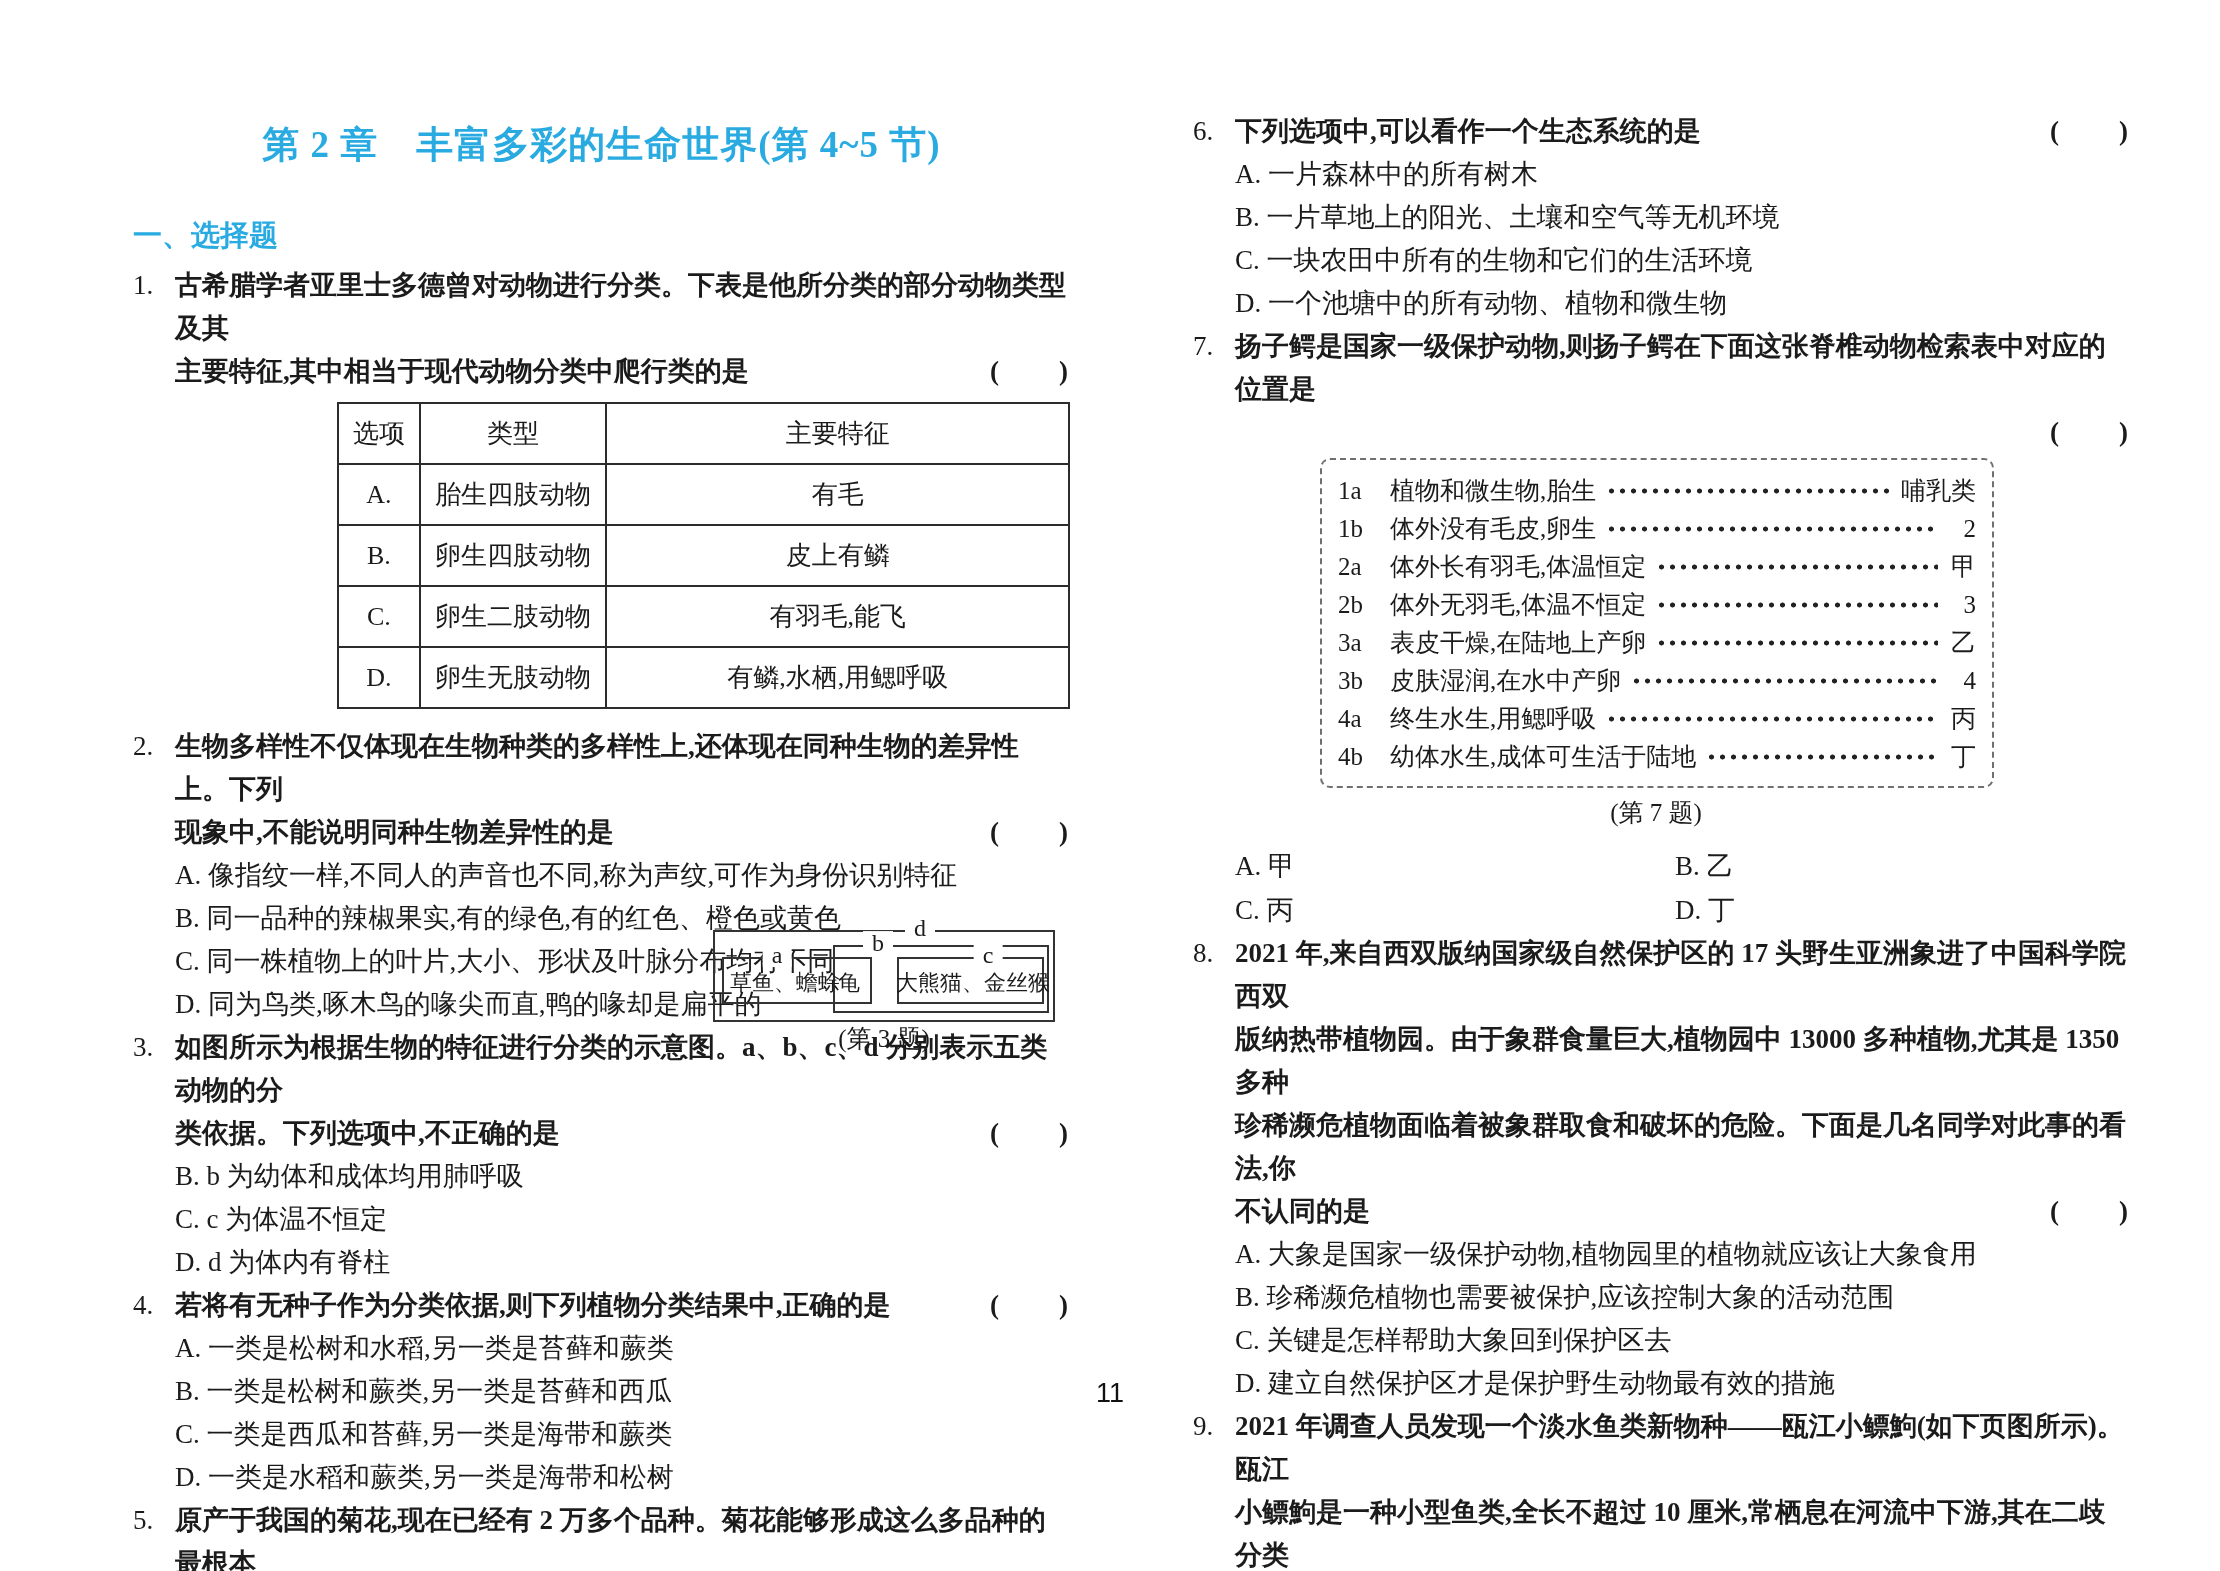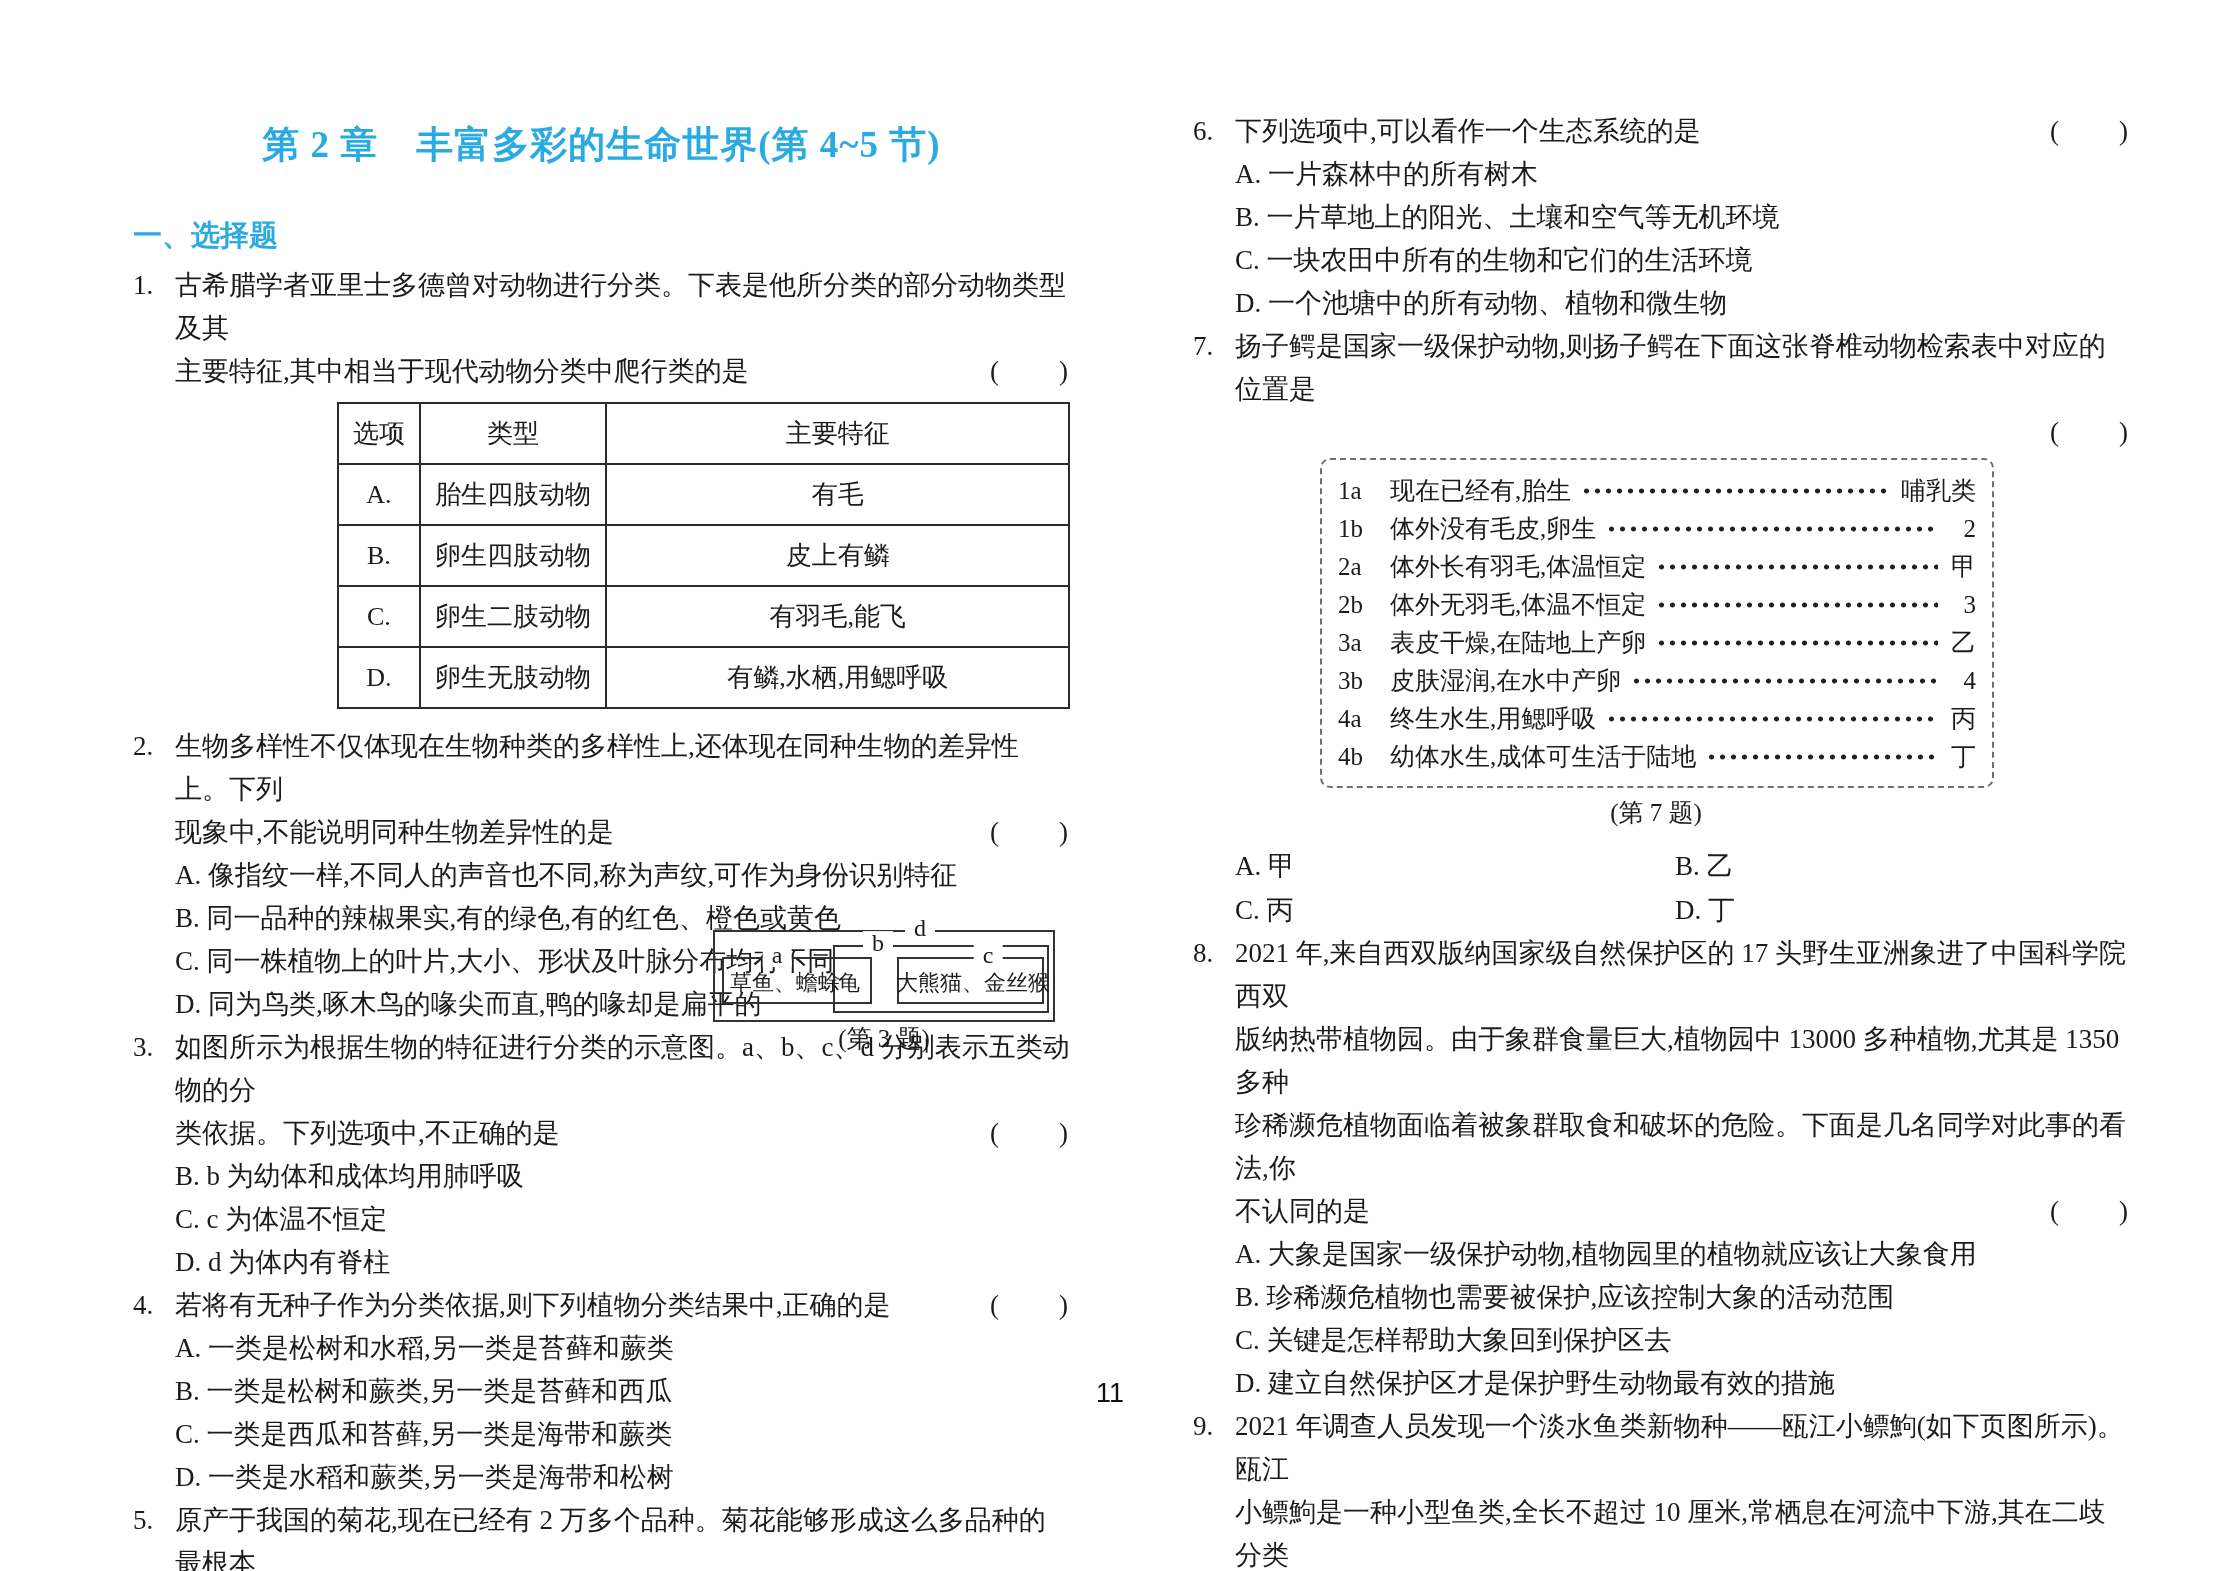--- a/index.html
+++ b/index.html
@@ -6,21 +6,21 @@
   .page{position:relative;width:2220px;height:1571px;background:#ffffff;
         font-family:"Liberation Serif","DejaVu Serif",serif;color:#1b1b1b;overflow:hidden;}
   .col{position:absolute;}
   .col-left{left:133px;top:110px;width:937px;}
   .col-right{left:1193px;top:110px;width:937px;}
   .title{font-size:37px;font-weight:bold;text-align:center;line-height:46px;margin:12px 0 44px 0;letter-spacing:1px;}
   .section-heading{font-family:"Liberation Sans","DejaVu Sans",sans-serif;font-size:29px;font-weight:bold;line-height:46px;margin-bottom:6px;}
   .q{display:flex;font-size:27px;}
   .qnum{width:42px;flex:none;line-height:43px;}
   .qbody{flex:1;min-width:0;}
-  .ln{line-height:43px;display:flex;}
+  .ln{line-height:43px;display:flex;font-weight:bold;}
   .br{margin-left:auto;white-space:pre;letter-spacing:2px;}
   .opt{line-height:43px;}
   
   .q1-table{border-collapse:collapse;margin:9px 0 16px 162px;text-align:center;font-size:26px;}
   .q1-table th,.q1-table td{border:2px solid #2c2c2c;height:41px;font-weight:normal;padding:9px 6px;}
   .c1{width:70px;}.c2{width:180px;}.c3{width:470px;}
   
   .fig3{position:absolute;left:580px;top:820px;width:342px;font-size:22px;}
   .fig3-box{position:relative;height:92px;}
   .rect{position:absolute;border:2px solid #333;background:transparent;}
@@ -199,21 +199,21 @@
         <div class="ln">
             <span>扬子鳄是国家一级保护动物,则扬子鳄在下面这张脊椎动物检索表中对应的位置是</span>
           </div>
         <div class="ln">
             <span class="br">(　　)</span>
           </div>
 
         <div class="keybox">
           <div class="krow">
             <span class="kcode">1a</span>
-            <span class="ktext">现在已经有,胎生</span>
+            <span class="ktext">植物和微生物,胎生</span>
             <span class="kleader"></span>
             <span class="kresult">哺乳类</span>
           </div>
           <div class="krow">
             <span class="kcode">1b</span>
             <span class="ktext">体外没有毛皮,卵生</span>
             <span class="kleader"></span>
             <span class="kresult">2</span>
           </div>
           <div class="krow">

